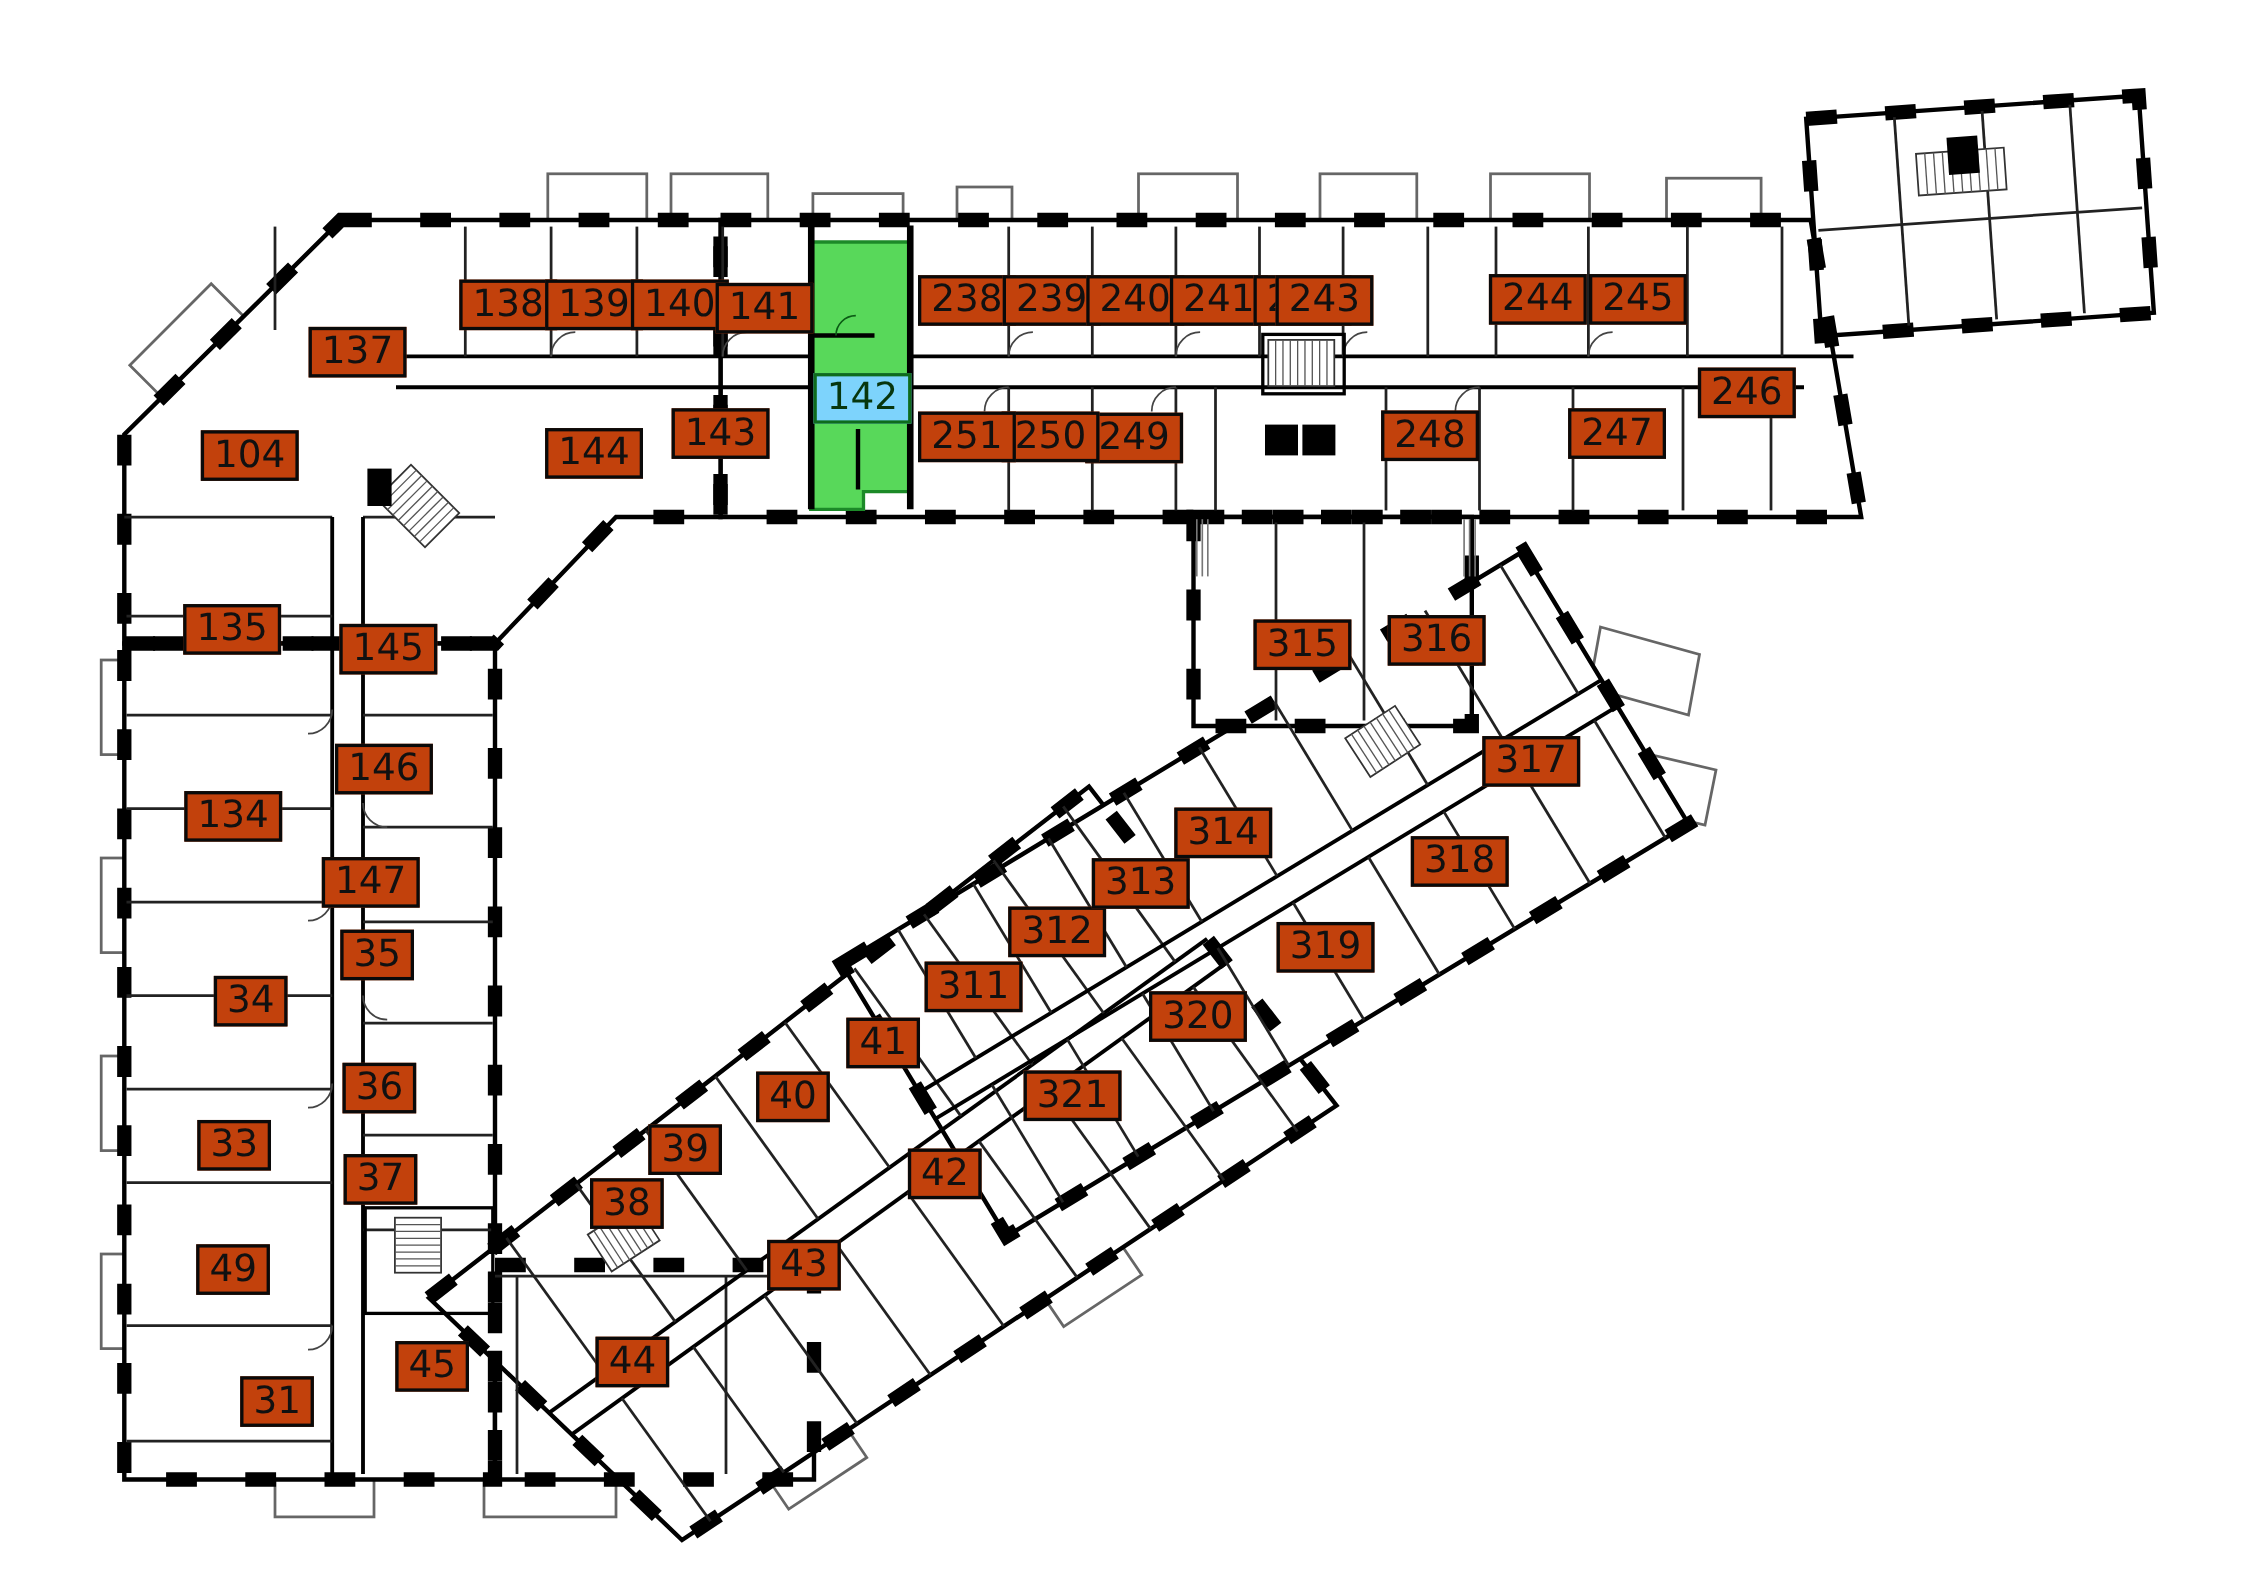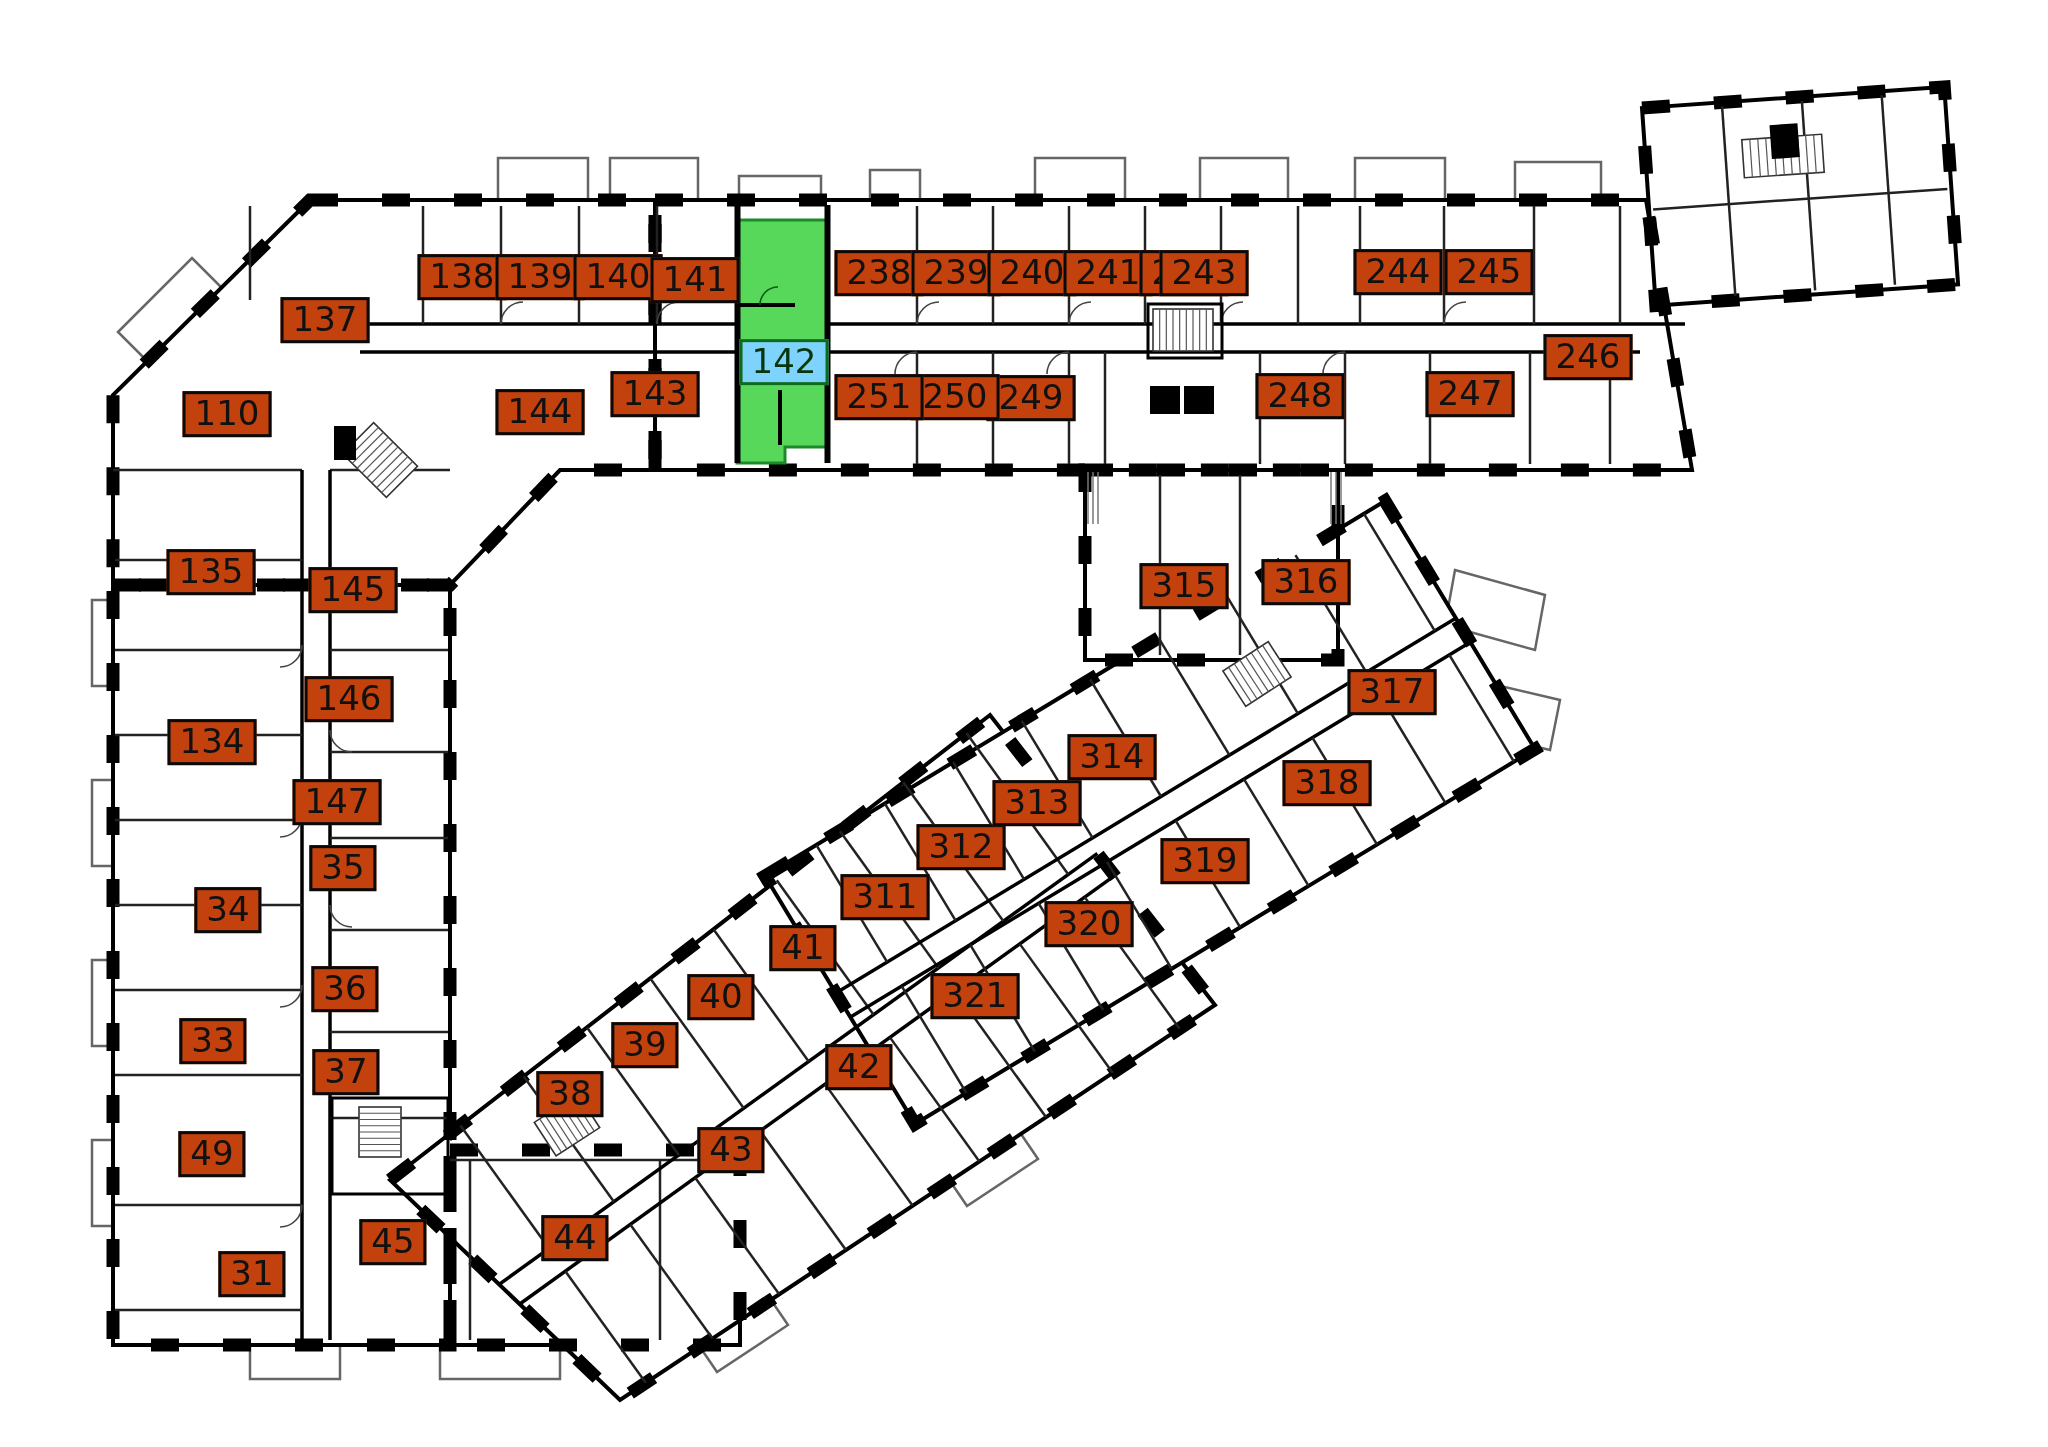--- a/index.html
+++ b/index.html
@@ -329,39 +329,39 @@
       <div class="room-label" style="left: 1204px; top: 273px;"><span>243</span></div>
       <div class="room-label" style="left: 1398px; top: 272px;"><span>244</span></div>
       <div class="room-label" style="left: 1489px; top: 272px;"><span>245</span></div>
       <div class="room-label" style="left: 1588px; top: 357px;"><span>246</span></div>
       <div class="room-label" style="left: 1470px; top: 394px;"><span>247</span></div>
       <div class="room-label" style="left: 1300px; top: 396px;"><span>248</span></div>
       <div class="room-label" style="left: 1031px; top: 398px;"><span>249</span></div>
       <div class="room-label" style="left: 955px; top: 397px;"><span>250</span></div>
       <div class="room-label" style="left: 879px; top: 397px;"><span>251</span></div>
       <div class="room-label" style="left: 325px; top: 320px;"><span>137</span></div>
-      <div class="room-label" style="left: 227px; top: 414px;"><span>110</span></div>
+      <div class="room-label" style="left: 227px; top: 414px;"><span>104</span></div>
       <div class="room-label" style="left: 540px; top: 412px;"><span>144</span></div>
       <div class="room-label" style="left: 655px; top: 394px;"><span>143</span></div>
       <div class="room-label" style="left: 211px; top: 572px;"><span>135</span></div>
       <div class="room-label" style="left: 353px; top: 590px;"><span>145</span></div>
       <div class="room-label" style="left: 349px; top: 699px;"><span>146</span></div>
       <div class="room-label" style="left: 212px; top: 742px;"><span>134</span></div>
       <div class="room-label" style="left: 337px; top: 802px;"><span>147</span></div>
       <div class="room-label" style="left: 343px; top: 868px;"><span>35</span></div>
       <div class="room-label" style="left: 228px; top: 910px;"><span>34</span></div>
       <div class="room-label" style="left: 345px; top: 989px;"><span>36</span></div>
       <div class="room-label" style="left: 213px; top: 1041px;"><span>33</span></div>
       <div class="room-label" style="left: 346px; top: 1072px;"><span>37</span></div>
       <div class="room-label" style="left: 212px; top: 1154px;"><span>49</span></div>
       <div class="room-label" style="left: 252px; top: 1274px;"><span>31</span></div>
       <div class="room-label" style="left: 393px; top: 1242px;"><span>45</span></div>
       <div class="room-label" style="left: 575px; top: 1238px;"><span>44</span></div>
       <div class="room-label" style="left: 570px; top: 1094px;"><span>38</span></div>
-      <div class="room-label" style="left: 645px; top: 1045px;"><span>39</span></div>
+      <div class="room-label" style="left: 623px; top: 1045px;"><span>39</span></div>
       <div class="room-label" style="left: 721px; top: 997px;"><span>40</span></div>
       <div class="room-label" style="left: 803px; top: 948px;"><span>41</span></div>
       <div class="room-label" style="left: 859px; top: 1067px;"><span>42</span></div>
       <div class="room-label" style="left: 731px; top: 1150px;"><span>43</span></div>
       <div class="room-label" style="left: 885px; top: 897px;"><span>311</span></div>
       <div class="room-label" style="left: 961px; top: 847px;"><span>312</span></div>
       <div class="room-label" style="left: 1037px; top: 803px;"><span>313</span></div>
       <div class="room-label" style="left: 1112px; top: 757px;"><span>314</span></div>
       <div class="room-label" style="left: 975px; top: 996px;"><span>321</span></div>
       <div class="room-label" style="left: 1089px; top: 924px;"><span>320</span></div>

